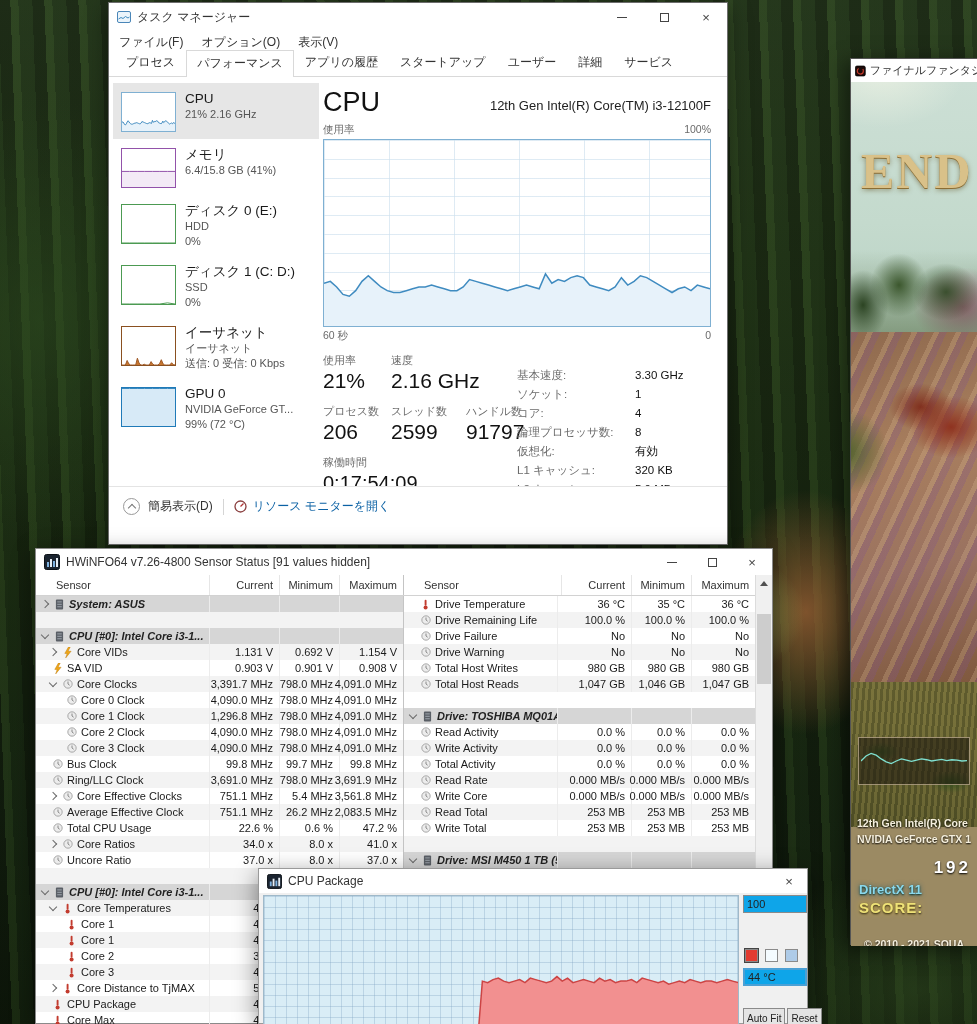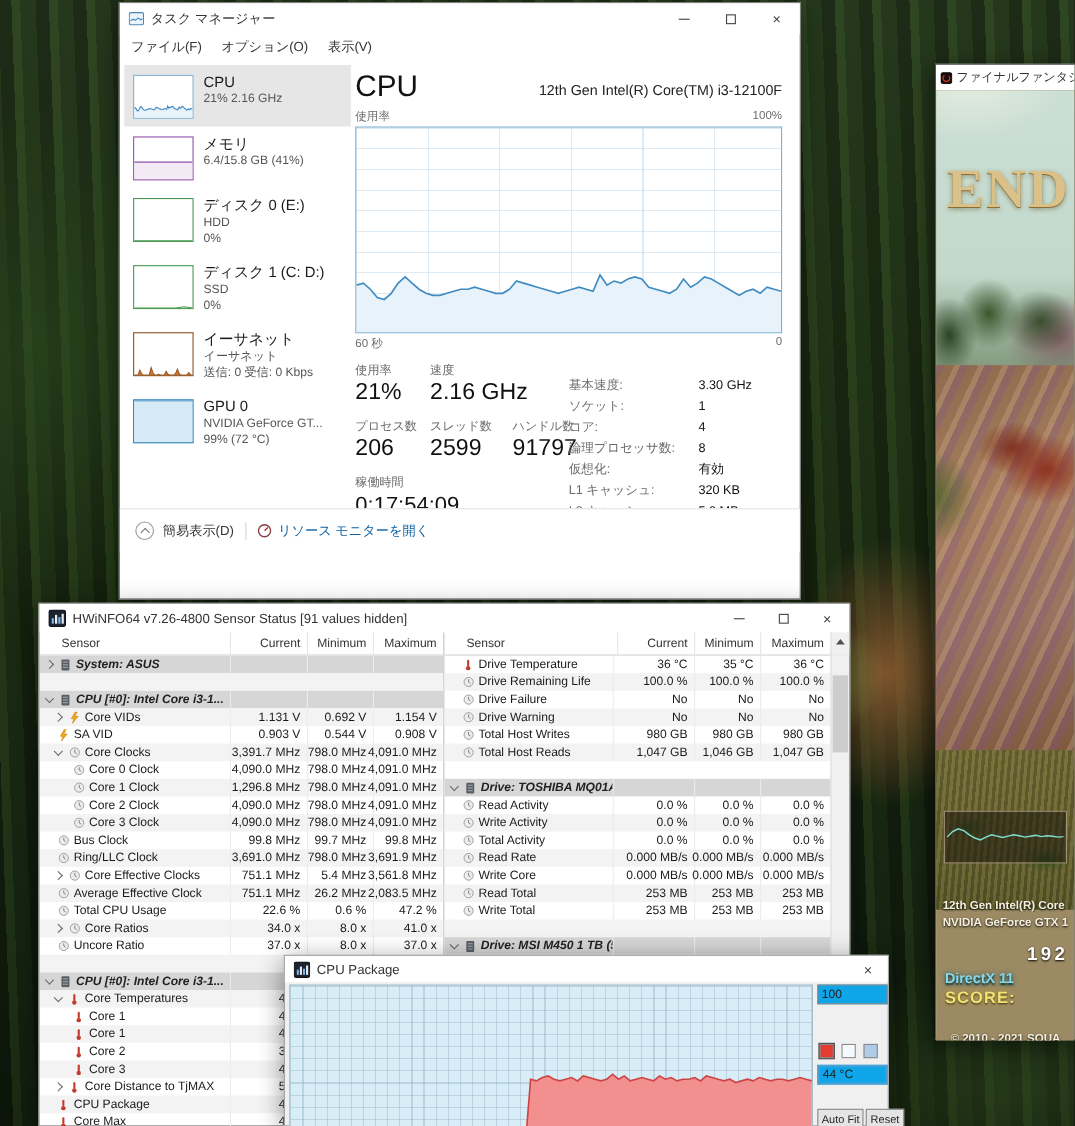--- a/index.html
+++ b/index.html
@@ -180,20 +180,29 @@
             <span class="gly-max"></span>
           </div>
         <div class="wbtn">×</div>
       </div>
     </div>
     <div class="tm-menus">
       <span>ファイル(F)</span>
       <span>オプション(O)</span>
       <span>表示(V)</span>
     </div>
+    <div class="tm-tabs">
+      <span class="tab">プロセス</span>
+      <span class="tab active">パフォーマンス</span>
+      <span class="tab">アプリの履歴</span>
+      <span class="tab">スタートアップ</span>
+      <span class="tab">ユーザー</span>
+      <span class="tab">詳細</span>
+      <span class="tab">サービス</span>
+    </div>
     <div class="tm-body">
       <aside class="tm-side">
         <div class="tm-item sel">
           <div class="mini" style="border-color:#7fb0d2">
               <div data-spark="taskmanager.sidebar.items.0.spark">
                 <svg viewBox="0 0 100 100" preserveAspectRatio="none">
                   <polygon points="0,100 0.00,77.00 1.64,76.00 3.28,79.00 4.92,83.00 6.56,84.00 8.20,81.00 9.84,76.00 11.48,73.00 13.11,76.00 14.75,79.00 16.39,81.00 18.03,82.00 19.67,82.00 21.31,81.00 22.95,80.00 24.59,79.00 26.23,79.00 27.87,78.00 29.51,79.00 31.15,80.00 32.79,81.00 34.43,81.00 36.07,79.00 37.70,75.00 39.34,76.00 40.98,77.00 42.62,78.00 44.26,79.00 45.90,80.00 47.54,81.00 49.18,80.00 50.82,79.00 52.46,78.00 54.10,79.00 55.74,80.00 57.38,72.00 59.02,77.00 60.66,75.00 62.30,76.00 63.93,74.00 65.57,73.00 67.21,74.00 68.85,78.00 70.49,79.00 72.13,80.00 73.77,81.00 75.41,79.00 77.05,74.00 78.69,78.00 80.33,76.00 81.97,73.00 83.61,74.00 85.25,76.00 86.89,78.00 88.52,80.00 90.16,82.00 91.80,80.00 93.44,79.00 95.08,81.00 96.72,78.00 98.36,79.00 100.00,80.00 100,100" fill="#e7f2fa"></polygon>
                   <polyline points="0.00,77.00 1.64,76.00 3.28,79.00 4.92,83.00 6.56,84.00 8.20,81.00 9.84,76.00 11.48,73.00 13.11,76.00 14.75,79.00 16.39,81.00 18.03,82.00 19.67,82.00 21.31,81.00 22.95,80.00 24.59,79.00 26.23,79.00 27.87,78.00 29.51,79.00 31.15,80.00 32.79,81.00 34.43,81.00 36.07,79.00 37.70,75.00 39.34,76.00 40.98,77.00 42.62,78.00 44.26,79.00 45.90,80.00 47.54,81.00 49.18,80.00 50.82,79.00 52.46,78.00 54.10,79.00 55.74,80.00 57.38,72.00 59.02,77.00 60.66,75.00 62.30,76.00 63.93,74.00 65.57,73.00 67.21,74.00 68.85,78.00 70.49,79.00 72.13,80.00 73.77,81.00 75.41,79.00 77.05,74.00 78.69,78.00 80.33,76.00 81.97,73.00 83.61,74.00 85.25,76.00 86.89,78.00 88.52,80.00 90.16,82.00 91.80,80.00 93.44,79.00 95.08,81.00 96.72,78.00 98.36,79.00 100.00,80.00" fill="none" stroke="#3f8bc0" stroke-width="1" vector-effect="non-scaling-stroke"></polyline>
                 </svg>
               </div>
@@ -470,21 +479,21 @@
           <div class="hw-row even">
             <div class="hw-label ind0">
               <span class="hw-ic">
                 <svg viewBox="0 0 10 12" width="9" height="11">
                   <polygon points="6,0 2,7 4.6,7 3,12 9,4.6 5.6,4.6 8,0" fill="#f0a818" stroke="#b97708" stroke-width="0.5"></polygon>
                 </svg>
               </span>
               <span class="hw-text">SA VID</span>
             </div>
             <div class="hw-cell">0.903 V</div>
-            <div class="hw-cell">0.544 V</div>
+            <div class="hw-cell">0.901 V</div>
             <div class="hw-cell">0.908 V</div>
           </div>
           <div class="hw-row odd">
             <div class="hw-label ind1">
               <span class="chev down"></span>
               <span class="hw-ic">
                 <svg viewBox="0 0 12 12" width="10" height="10">
                   <circle cx="6" cy="6" r="5" fill="#ececec" stroke="#999"></circle>
                   <path d="M6 3v3l2 1.5" stroke="#777" fill="none" stroke-width="1"></path>
                 </svg>

